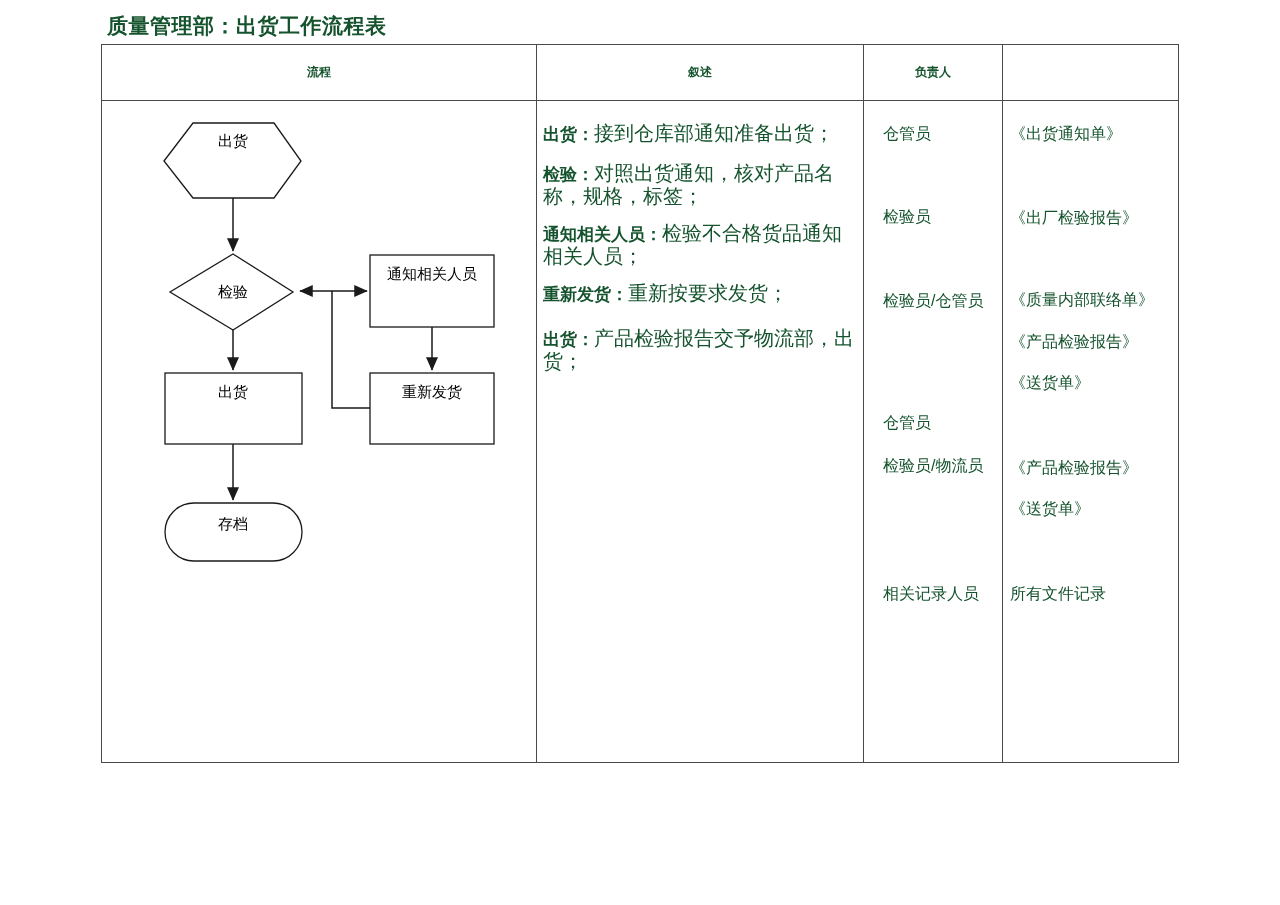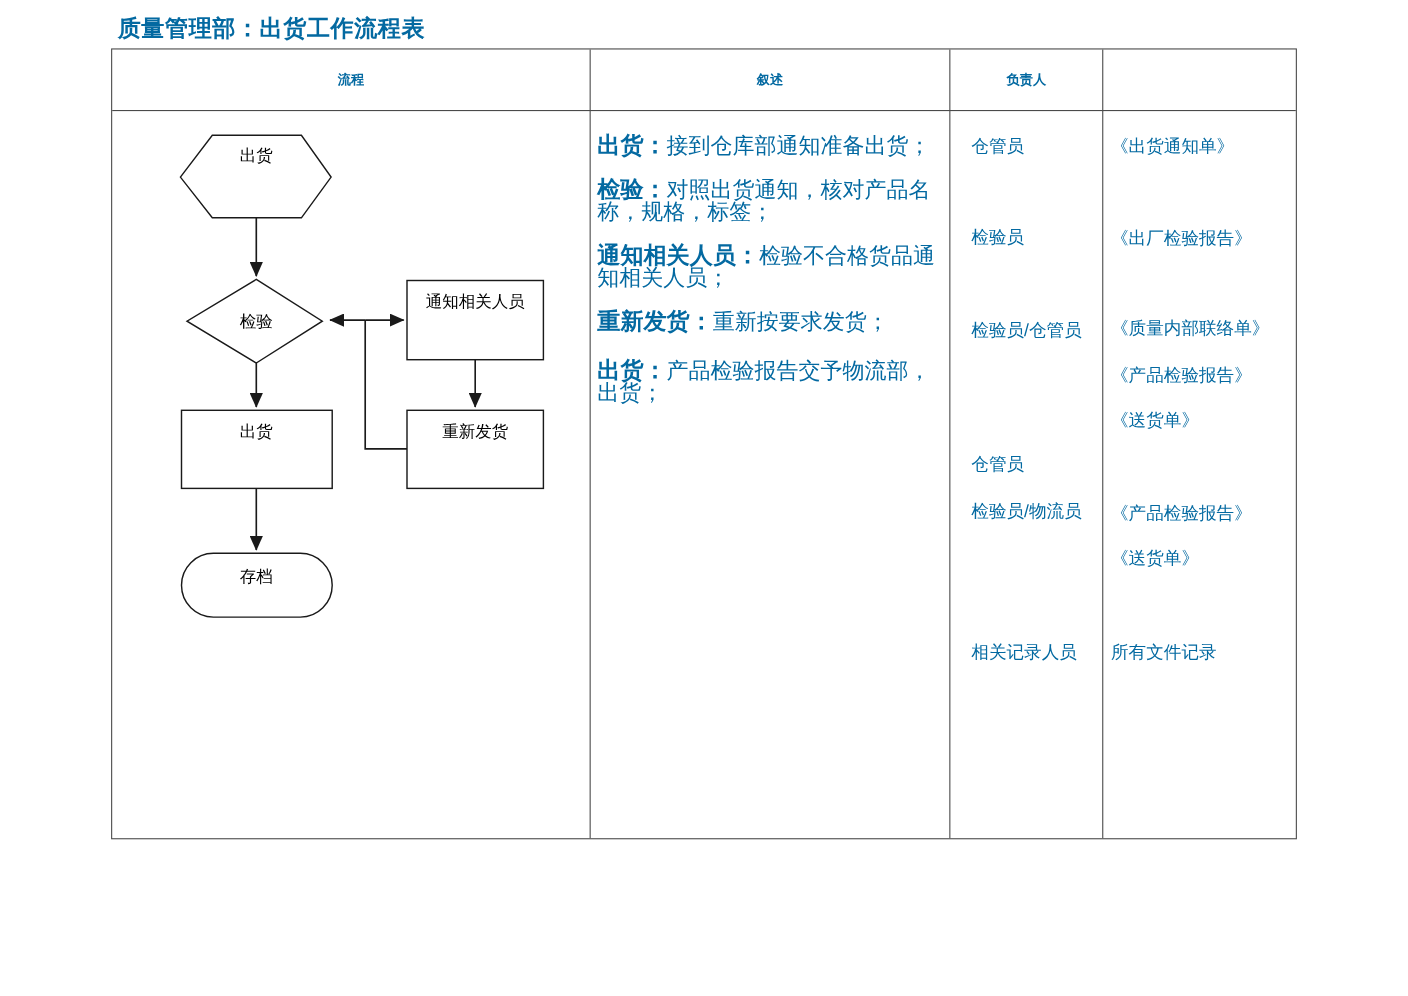--- a/index.html
+++ b/index.html
@@ -3,21 +3,21 @@
 <meta charset="utf-8">
 <style>
   * { box-sizing: border-box; margin: 0; padding: 0; }
   html, body { background: #fff; }
   .page {
     position: relative;
     width: 1280px;
     height: 905px;
     background: #ffffff;
     font-family: "Liberation Sans", sans-serif;
-    color: #0369a1;
+    color: #14532d;
     overflow: hidden;
   }
   .title {
     position: absolute;
     left: 107px;
     top: 12px;
     font-size: 21px;
     font-weight: bold;
     letter-spacing: 0.5px;
   }
@@ -93,21 +93,22 @@
   .np {
     position: absolute;
     left: 6px;
     width: 317px;
     font-size: 20px;
     line-height: 20px;
     letter-spacing: 0px;
   }
   .nl {
     font-weight: bold;
-    font-size: 21px;
+    font-size: 17px;
+    font-family: Liberation Mono, monospace;
   }
   .np1 { top: 78px; }
   .np2 { top: 118px; }
   .np3 { top: 178px; }
   .np4 { top: 238px; }
   .np5 { top: 283px; }
   .np6 { top: 339px; }
 
   .resp, .rec {
     position: absolute;

